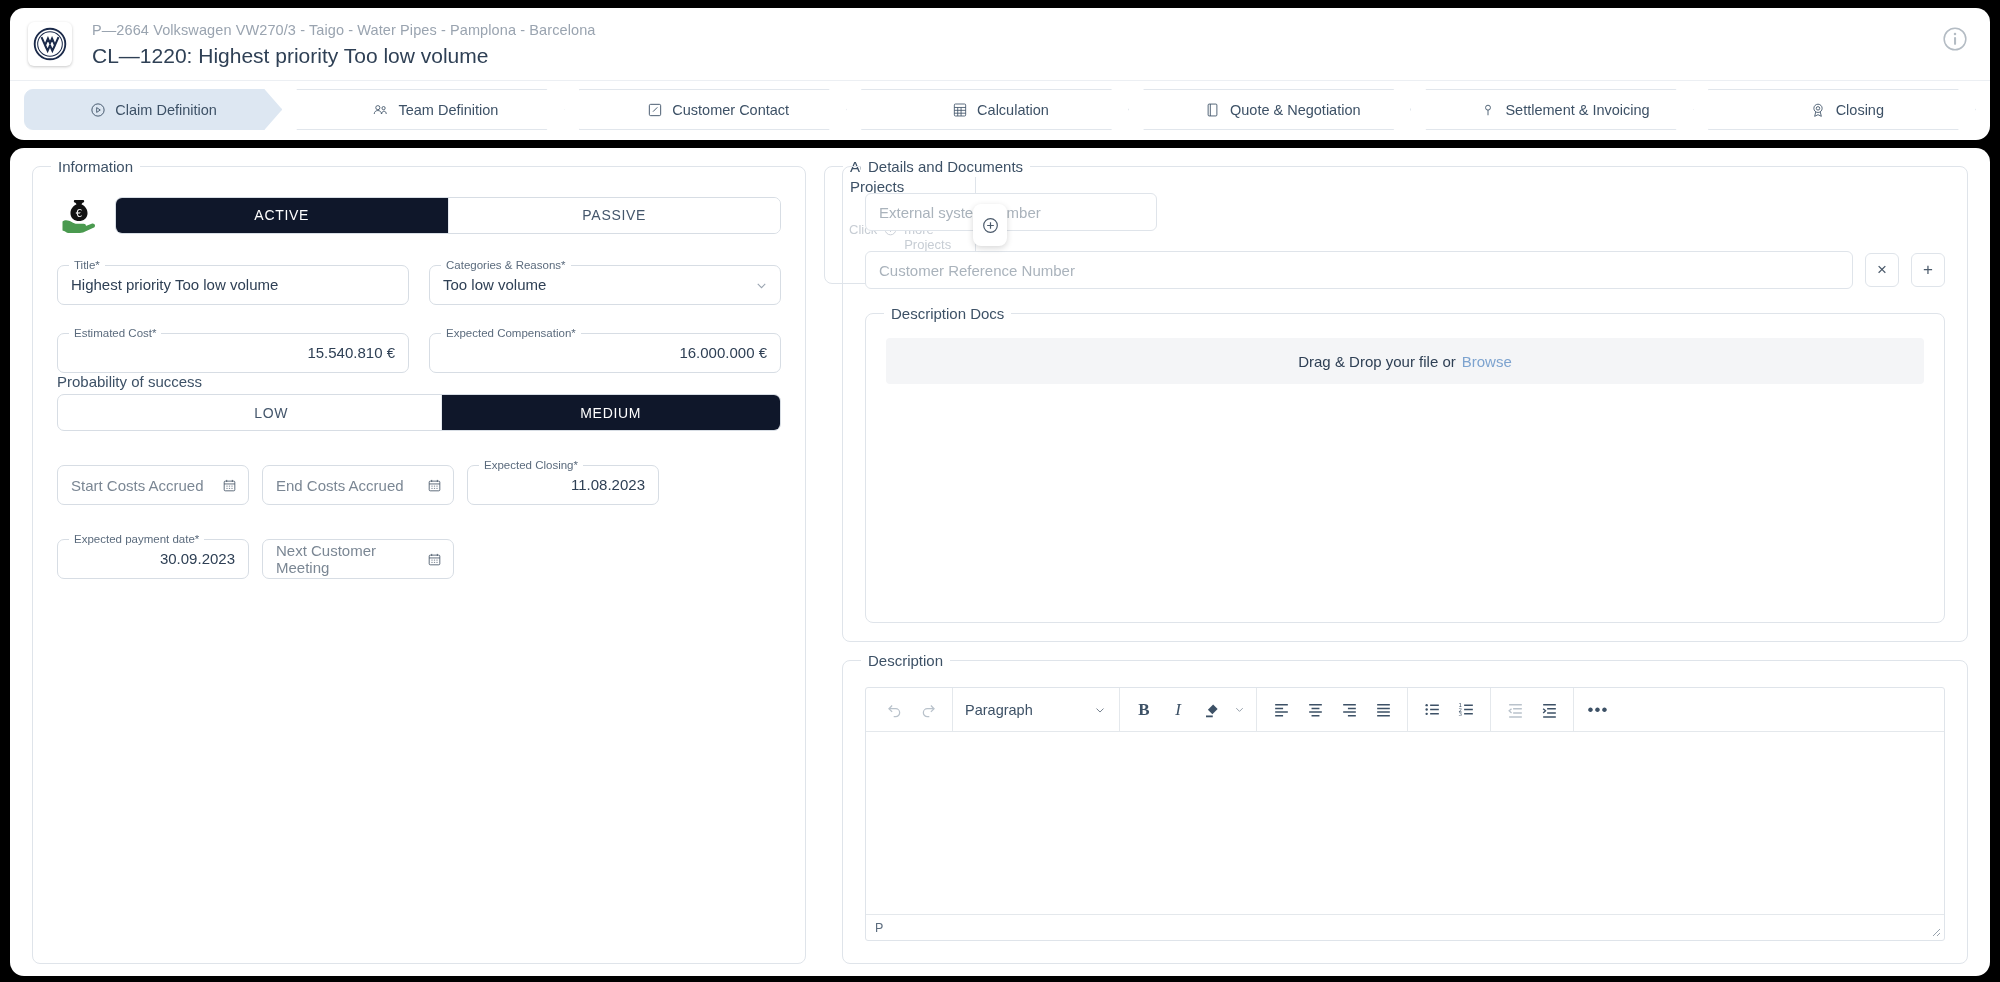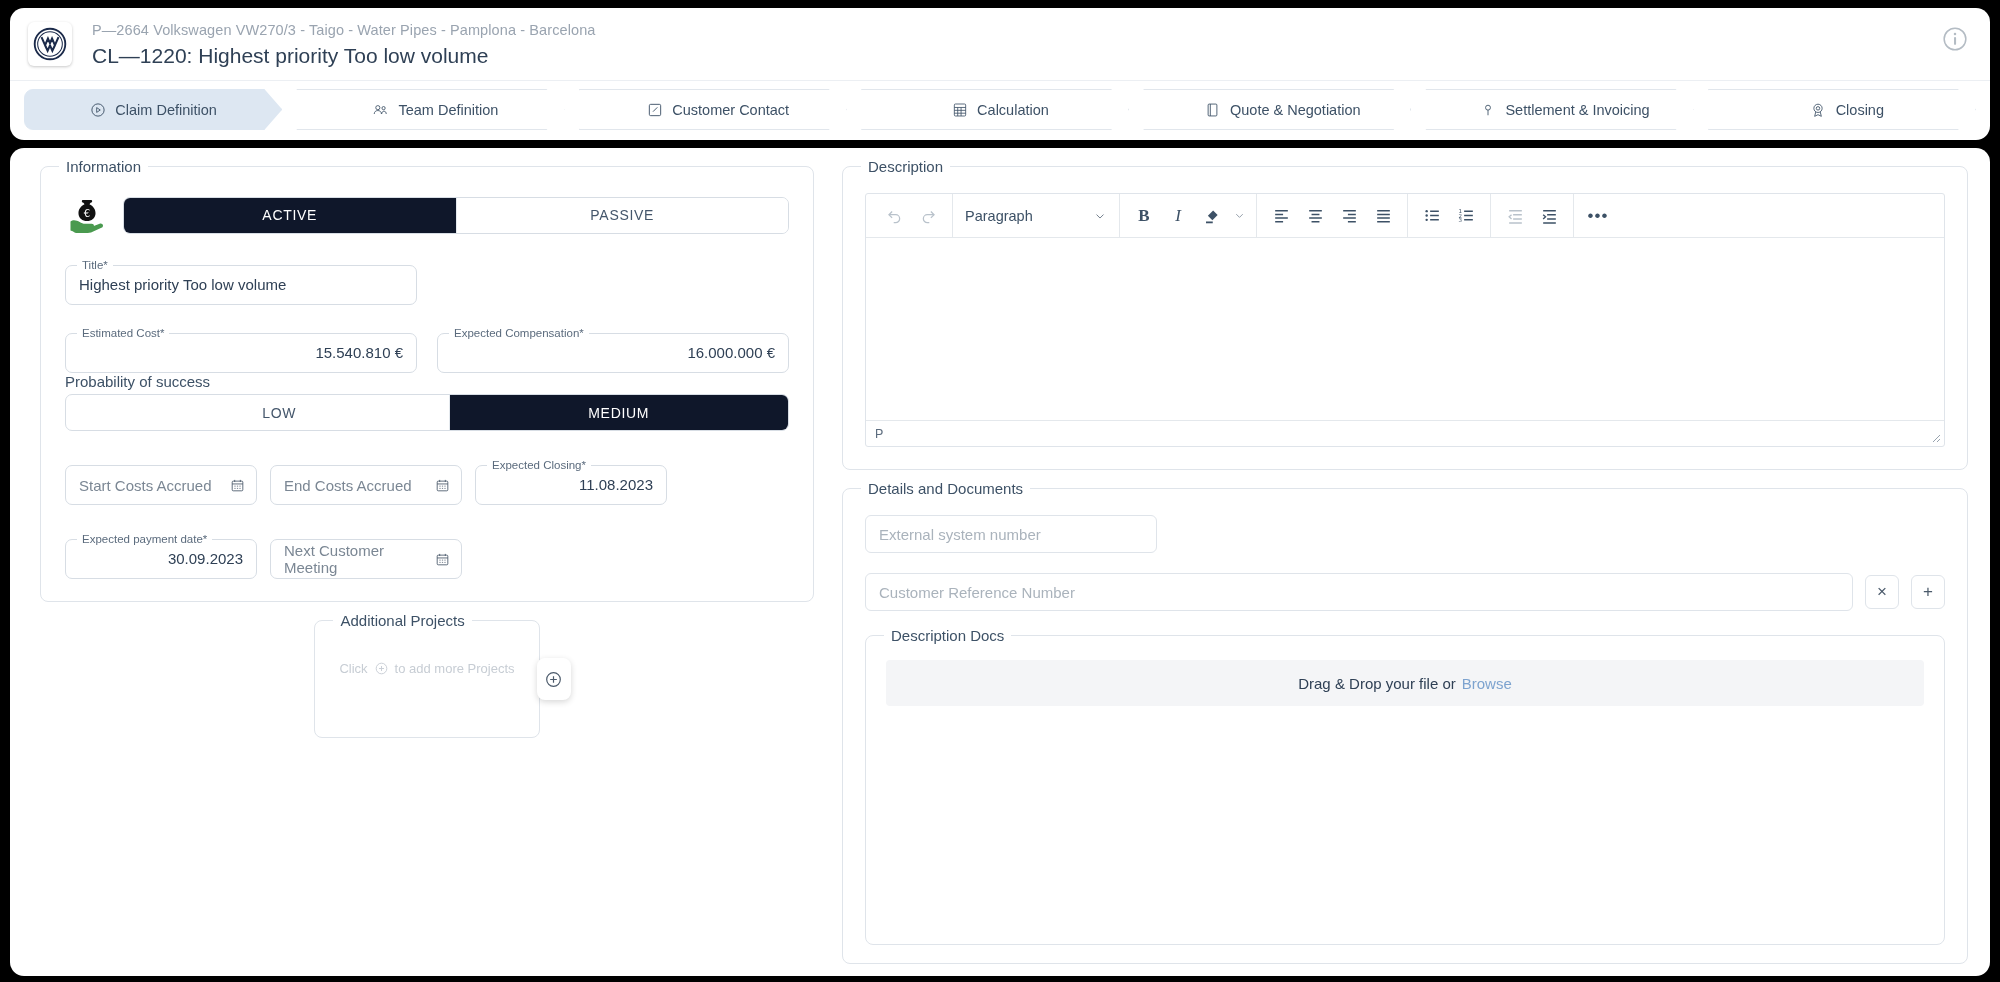--- a/index.html
+++ b/index.html
@@ -114,21 +114,21 @@
   .main-card {
     background: #ffffff;
     border-radius: 14px;
     flex: 1 1 auto;
     display: flex;
     padding: 18px 22px 12px 22px;
     gap: 20px;
     min-height: 0;
     position: relative;
   }
-  .col-left { width: 790px; flex: 0 0 790px; display: flex; flex-direction: column; gap: 18px; position: relative; align-items: center; }
+  .col-left { width: 790px; flex: 0 0 790px; display: flex; flex-direction: row; gap: 18px; position: relative; }
   .col-right { flex: 1 1 auto; display: flex; flex-direction: column; gap: 18px; min-width: 0; }
 
   
   .group {
     border: 1px solid #dfe4ea;
     border-radius: 8px;
     position: relative;
     padding: 26px 24px 22px 24px;
   }
   .group > .group-legend {
@@ -471,20 +471,29 @@
             <div class="seg on">ACTIVE</div>
             <div class="seg">PASSIVE</div>
           </div>
         </div>
 
         <div class="fields-row">
           <div class="field w-title">
             <span class="flabel"><span>Title</span><span class="req">*</span></span>
             <span class="fval">Highest priority Too low volume</span>
           </div>
+          <div class="field w-cat">
+            <span class="flabel"><span>Categories &amp; Reasons</span><span class="req">*</span></span>
+            <span class="fval">Too low volume</span>
+            <span class="caret">
+              <svg width="15" height="15" viewBox="0 0 24 24">
+                  <path d="M6 9.5l6 6 6-6" fill="none" stroke="#9aa4b0" stroke-width="1.7"></path>
+                </svg>
+            </span>
+          </div>
         </div>
 
         <div class="fields-row">
           <div class="field w-title">
             <span class="flabel"><span>Estimated Cost</span><span class="req">*</span></span>
             <span class="fval right">15.540.810 €</span>
           </div>
           <div class="field w-cat">
             <span class="flabel"><span>Expected Compensation</span><span class="req">*</span></span>
             <span class="fval right">16.000.000 €</span>
@@ -561,20 +570,40 @@
                 <path d="M12 7.8v8.4M7.8 12h8.4"></path>
               </svg>
           </span>
         </div>
       </div>
 
     </div>
 
     <div class="col-right">
 
+      <div class="group details-group">
+        <div class="group-legend">Details and Documents</div>
+
+        <div class="det-input" style="width:292px;" title="External system number">External system number</div>
+
+        <div class="det-row2">
+          <div class="det-input">Customer Reference Number</div>
+          <div class="icon-sq">×</div>
+          <div class="icon-sq">+</div>
+        </div>
+
+        <div class="group docs-group">
+          <div class="group-legend">Description Docs</div>
+          <div class="dropzone">
+            <span>Drag &amp; Drop your file or</span>
+            <span class="browse">Browse</span>
+          </div>
+        </div>
+      </div>
+
       <div class="group editor-group">
         <div class="group-legend">Description</div>
 
         <div class="editor">
           <div class="toolbar">
 
             <div class="tb-group">
               <div class="tb-btn dis">
                 <svg width="19" height="19" viewBox="0 0 24 24" fill="none" stroke="currentColor" stroke-width="1.6">
                     <path d="M9 7L5 11l4 4"></path>
@@ -691,35 +720,15 @@
             <span>P</span>
             <span class="resize-grip">
               <svg width="12" height="12" viewBox="0 0 12 12" stroke="currentColor" stroke-width="1">
                   <path d="M11 4L4 11M11 8L8 11"></path>
                 </svg>
             </span>
           </div>
         </div>
       </div>
 
-      <div class="group details-group">
-        <div class="group-legend">Details and Documents</div>
-
-        <div class="det-input" style="width:292px;" title="External system number">External system number</div>
-
-        <div class="det-row2">
-          <div class="det-input">Customer Reference Number</div>
-          <div class="icon-sq">×</div>
-          <div class="icon-sq">+</div>
-        </div>
-
-        <div class="group docs-group">
-          <div class="group-legend">Description Docs</div>
-          <div class="dropzone">
-            <span>Drag &amp; Drop your file or</span>
-            <span class="browse">Browse</span>
-          </div>
-        </div>
-      </div>
-
     </div>
   </div>
 </div>
 
 </body></html>

